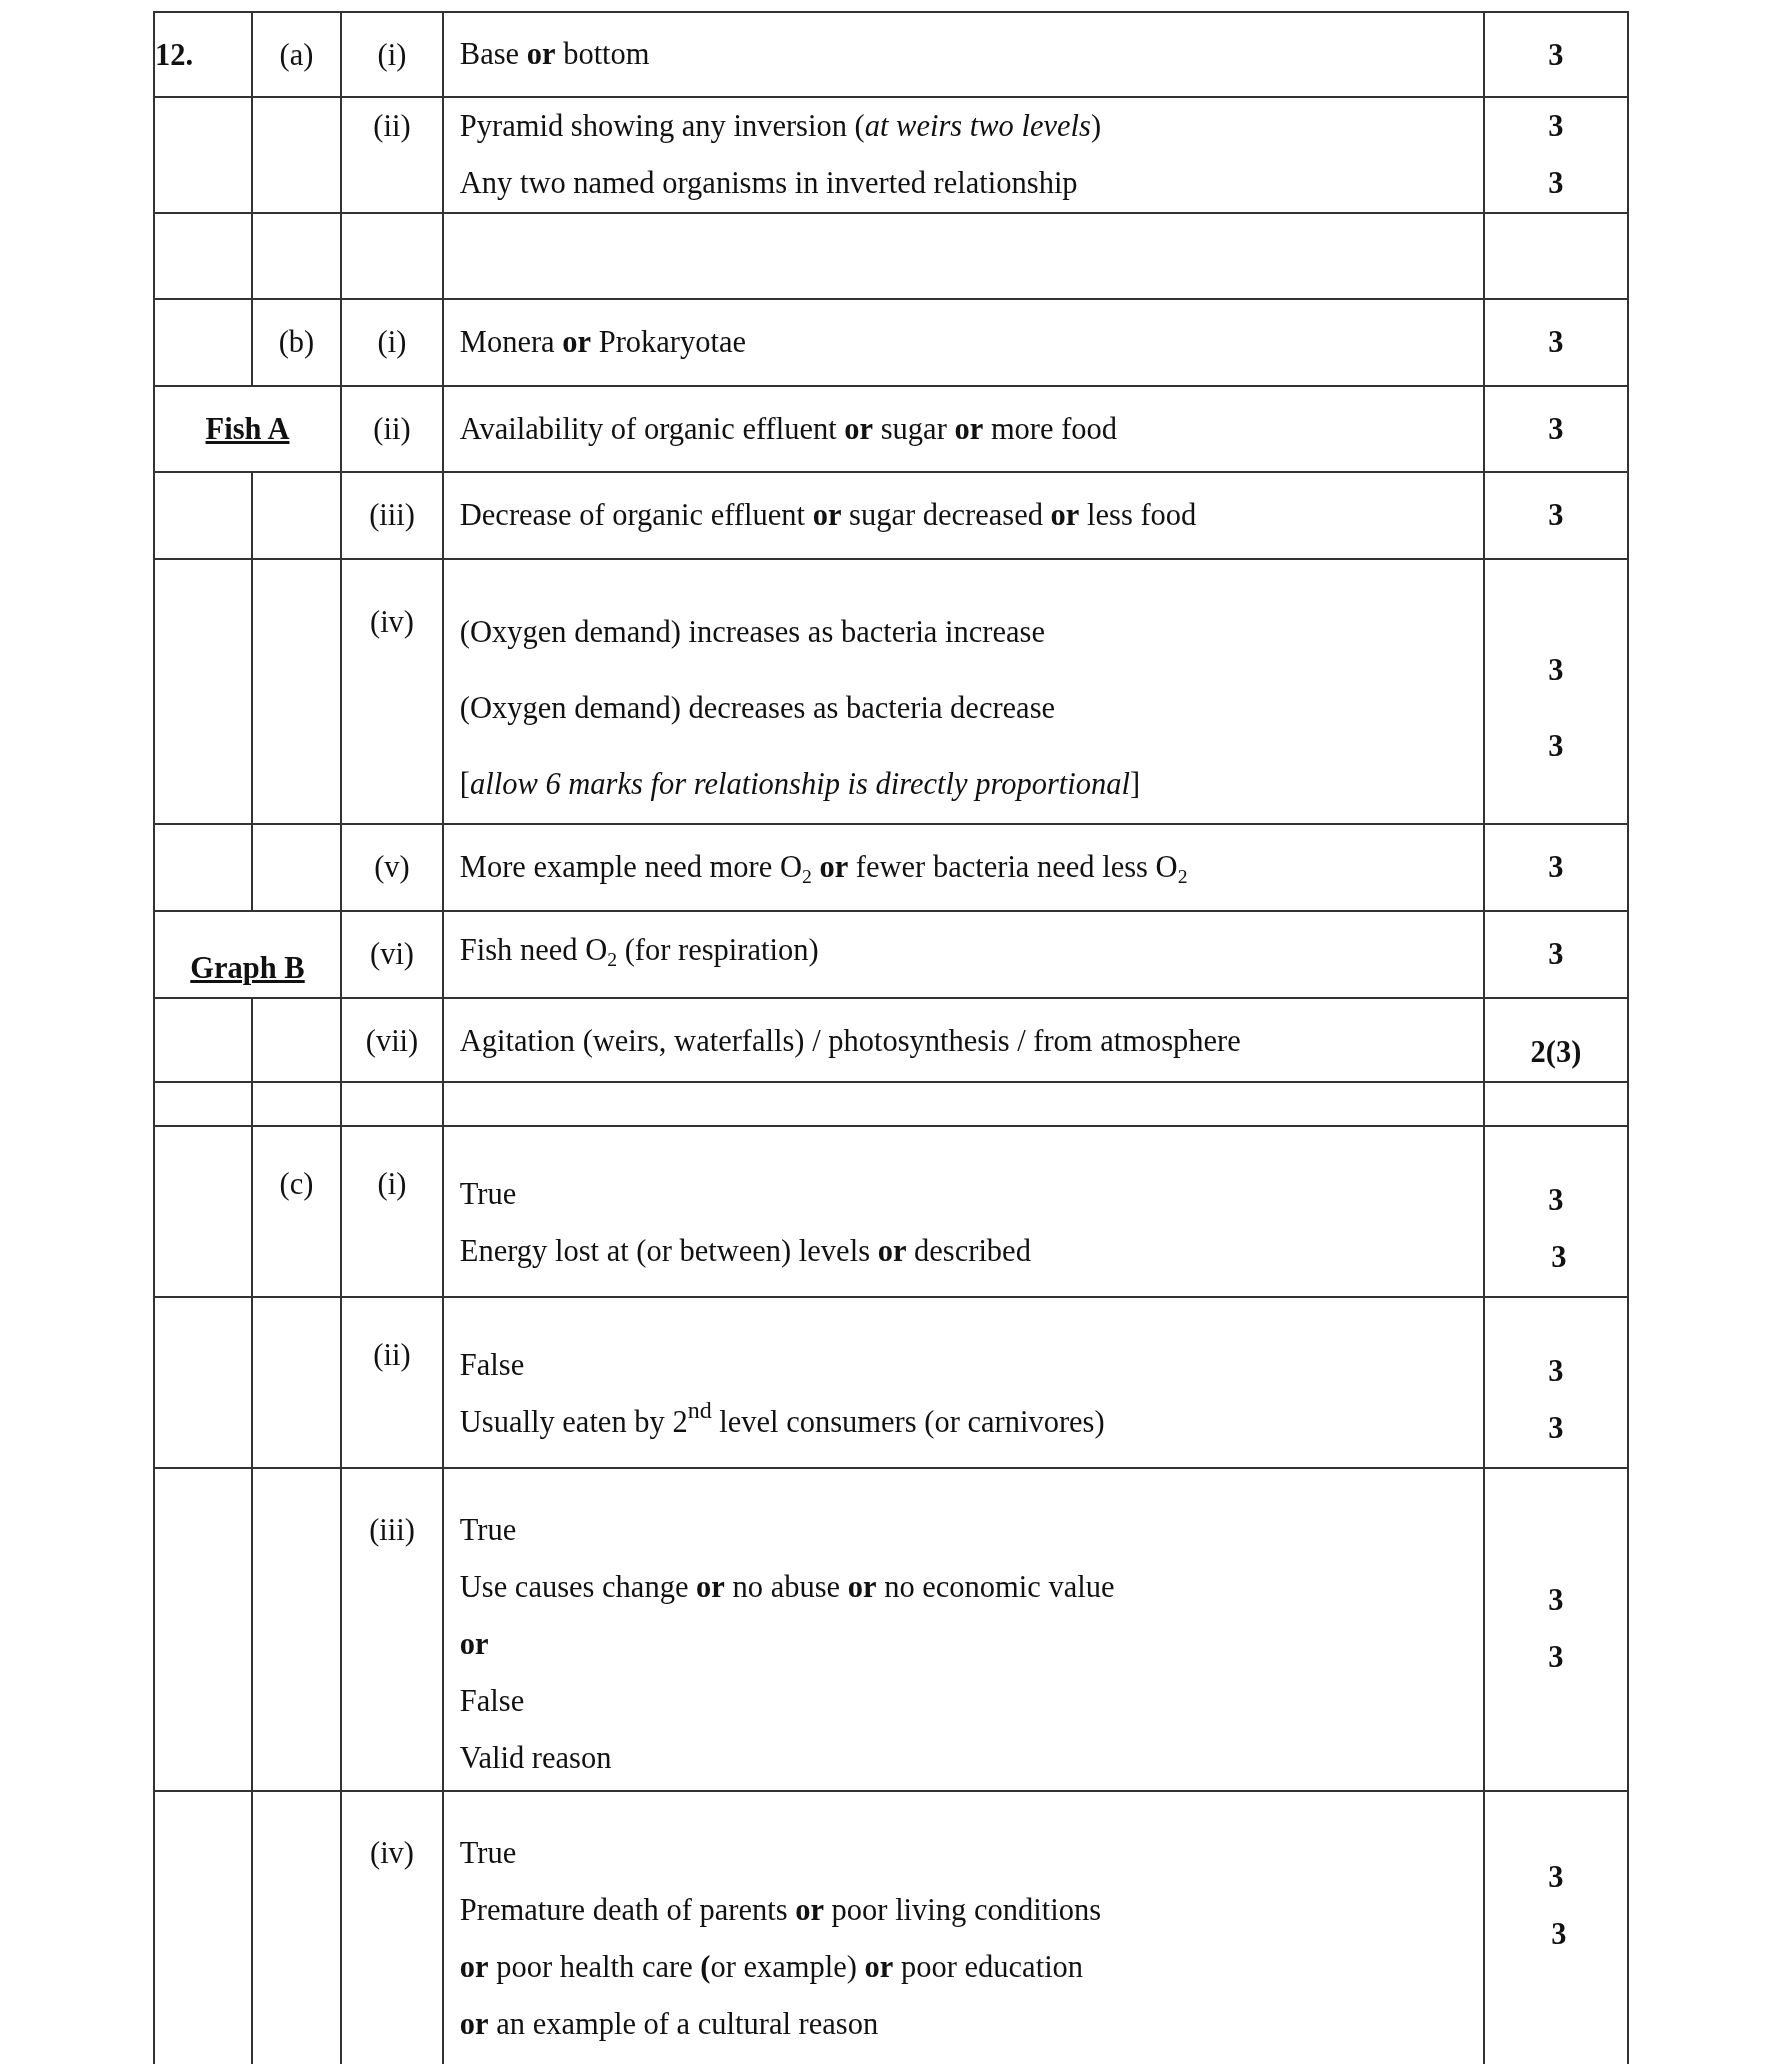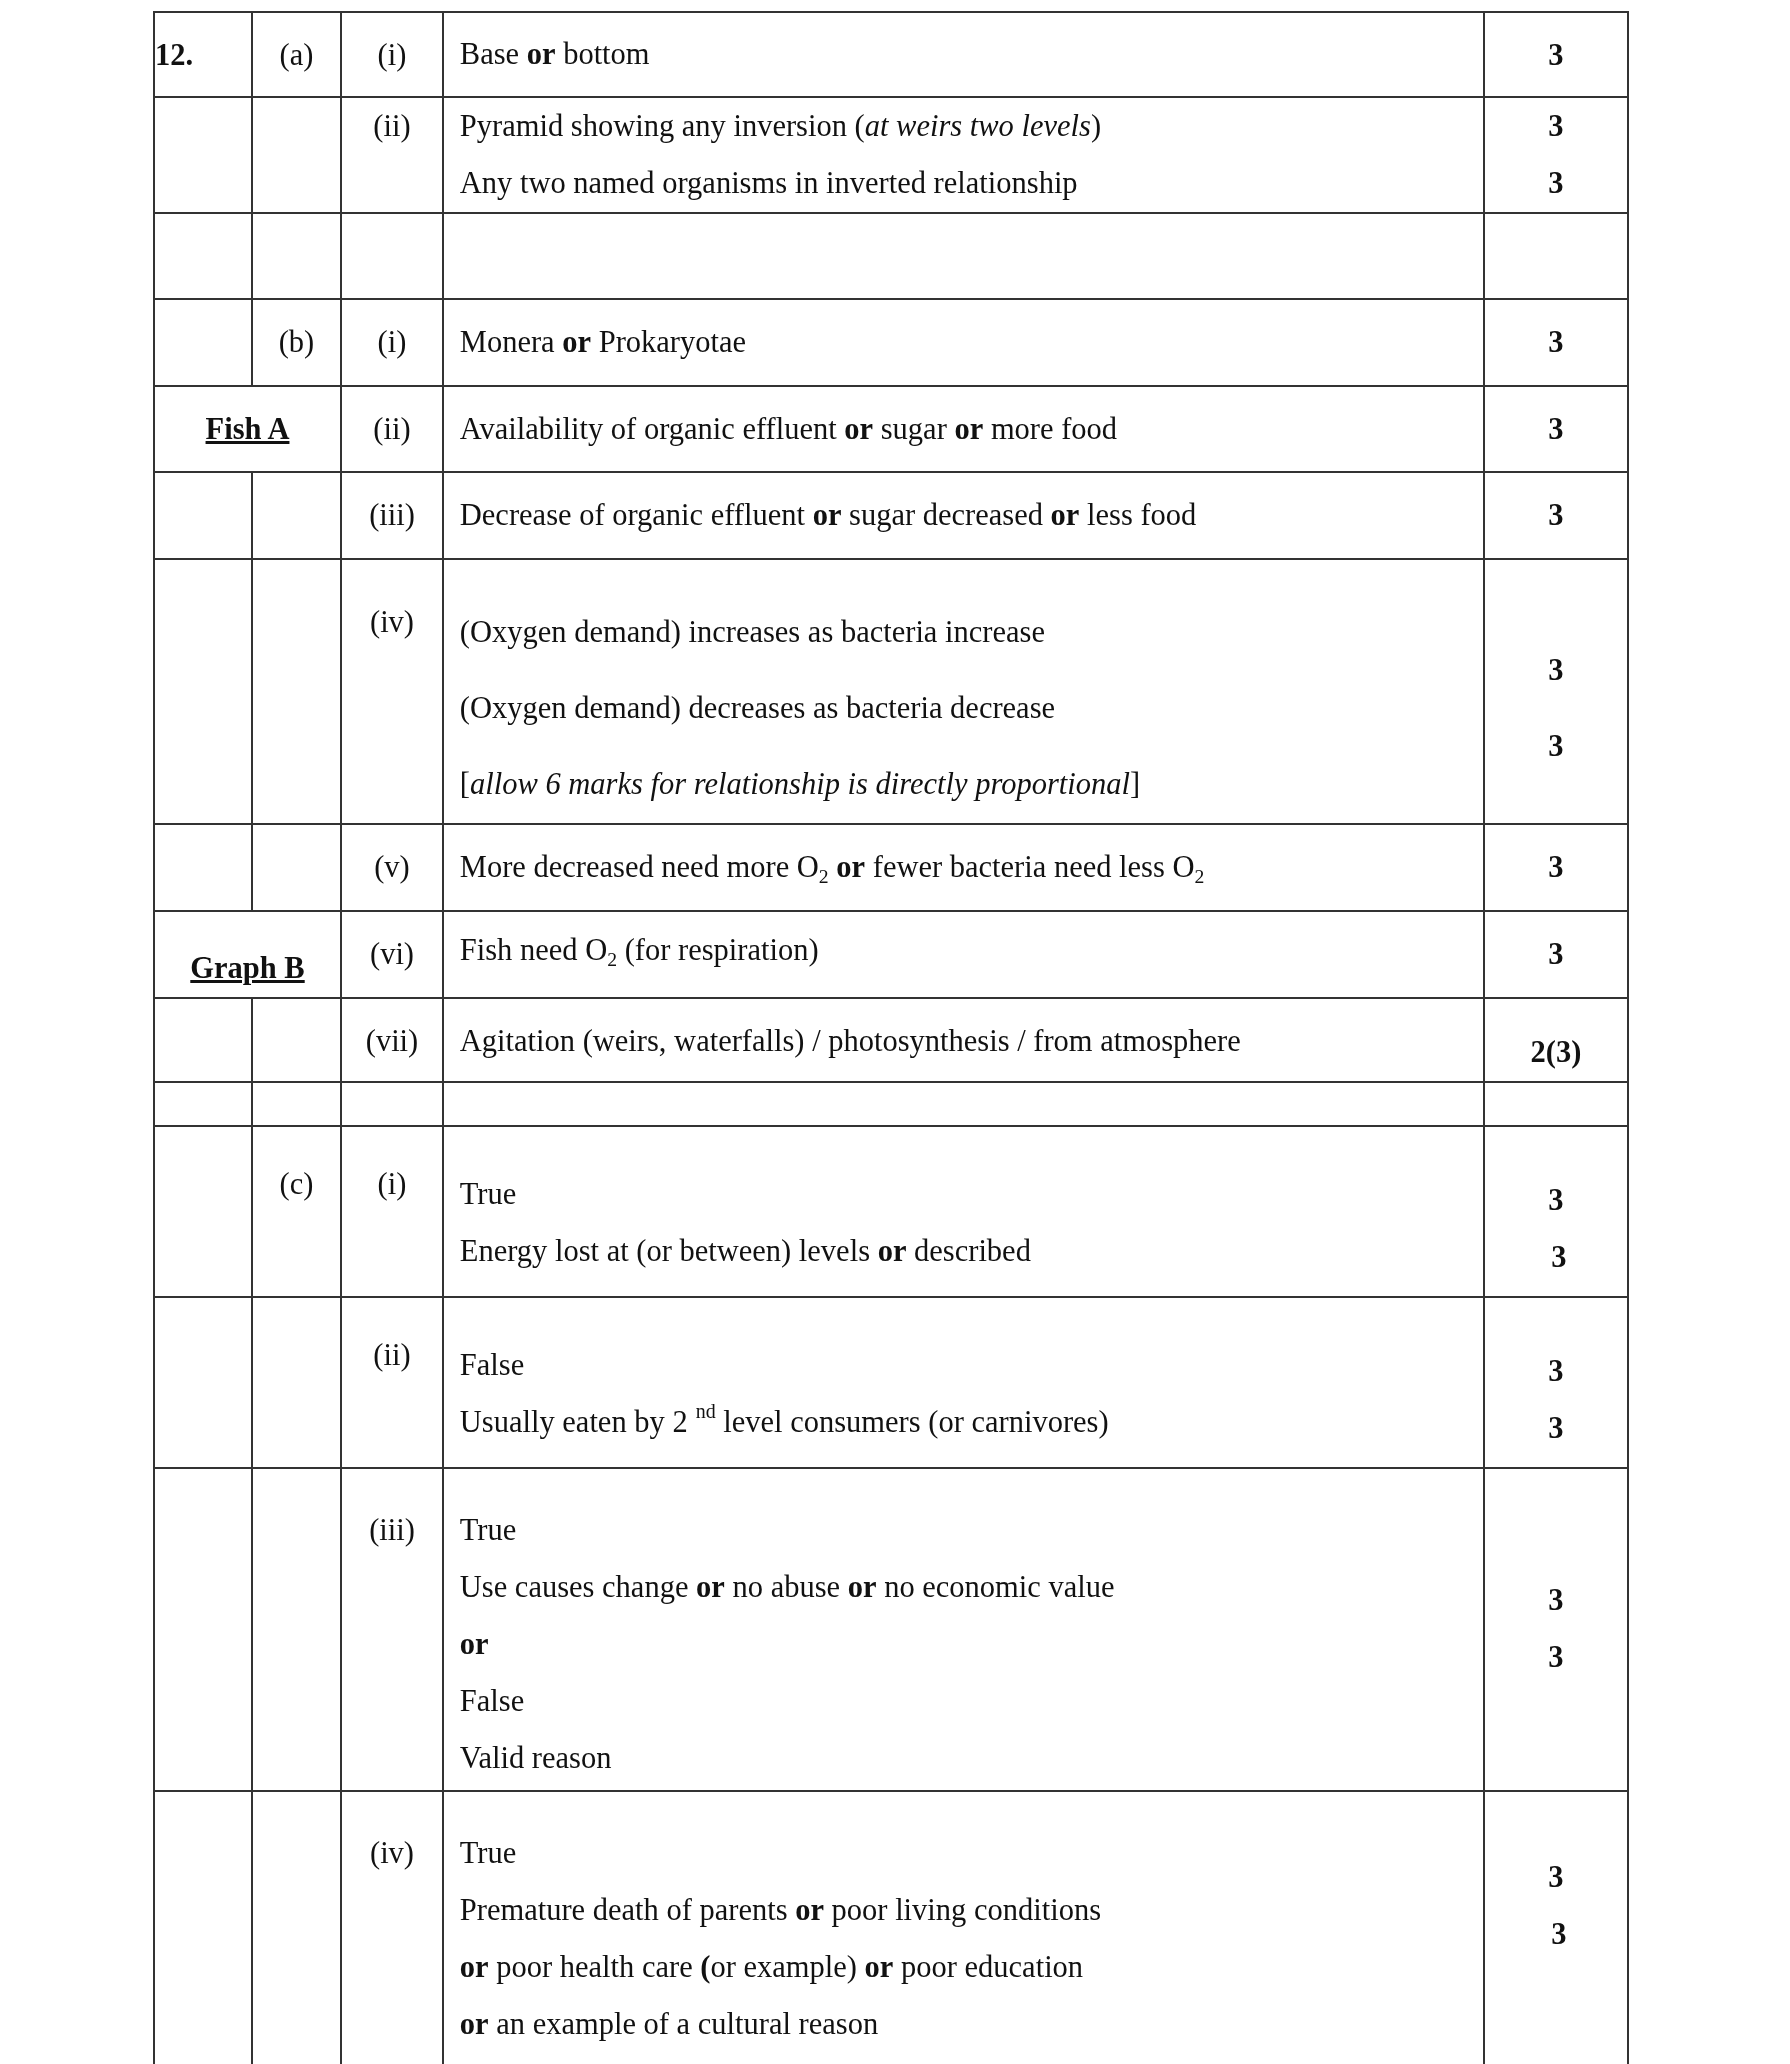--- a/index.html
+++ b/index.html
@@ -10,21 +10,21 @@
   .c-q { width:96px; text-align:left; }
   .c-p { width:87px; text-align:center; }
   .c-s { width:100px; text-align:center; }
   .c-a { width:1023px; padding-left:15.8px !important; }
   .c-m { text-align:center; font-weight:bold; }
   .bold { font-weight:bold; }
   .it { font-style:italic; }
   .graph { font-weight:bold; text-decoration:underline; text-align:center; }
   .line { display:block; }
   sub { font-size:19.7px; vertical-align:-5.9px; line-height:0; }
-  sup { font-size:20px; vertical-align:13.8px; line-height:0;margin-left:8px; }
+  sup { font-size:24px; vertical-align:13.8px; line-height:0; }
 </style>
 </head>
 <body>
 
 <table class="tbl">
 
   <tbody>
       <tr style="height:85px">
     <td class="c-q bold" style="padding-top:13.8px">12.</td>
     <td class="c-p" style="padding-top:13.8px">(a)</td>
@@ -99,21 +99,21 @@
       <span class="line">3</span>
       <span class="line">3</span>
     </td>
   </tr>
 
   <tr style="height:87px">
     <td class="c-q"></td>
         <td class="c-p"></td>
     <td class="c-s" style="padding-top:13.8px">(v)</td>
     <td class="c-a" style="padding-top:13.8px">
-      <span>More decreased need more O</span><sub>2</sub> <span class="bold">or</span><span> fewer bacteria need less O</span><sub>2</sub>
+      <span>More example need more O</span><sub>2</sub> <span class="bold">or</span><span> fewer bacteria need less O</span><sub>2</sub>
     </td>
     <td class="c-m" style="padding-top:13.8px">3</td>
   </tr>
 
   <tr style="height:87px">
     <td colspan="2" class="graph" style="padding-top:28px">Graph B</td>
     <td class="c-s" style="padding-top:13.8px">(vi)</td>
     <td class="c-a" style="padding-top:10px">
       <span>Fish need O</span><sub>2</sub><span> (for respiration)</span>
     </td>

